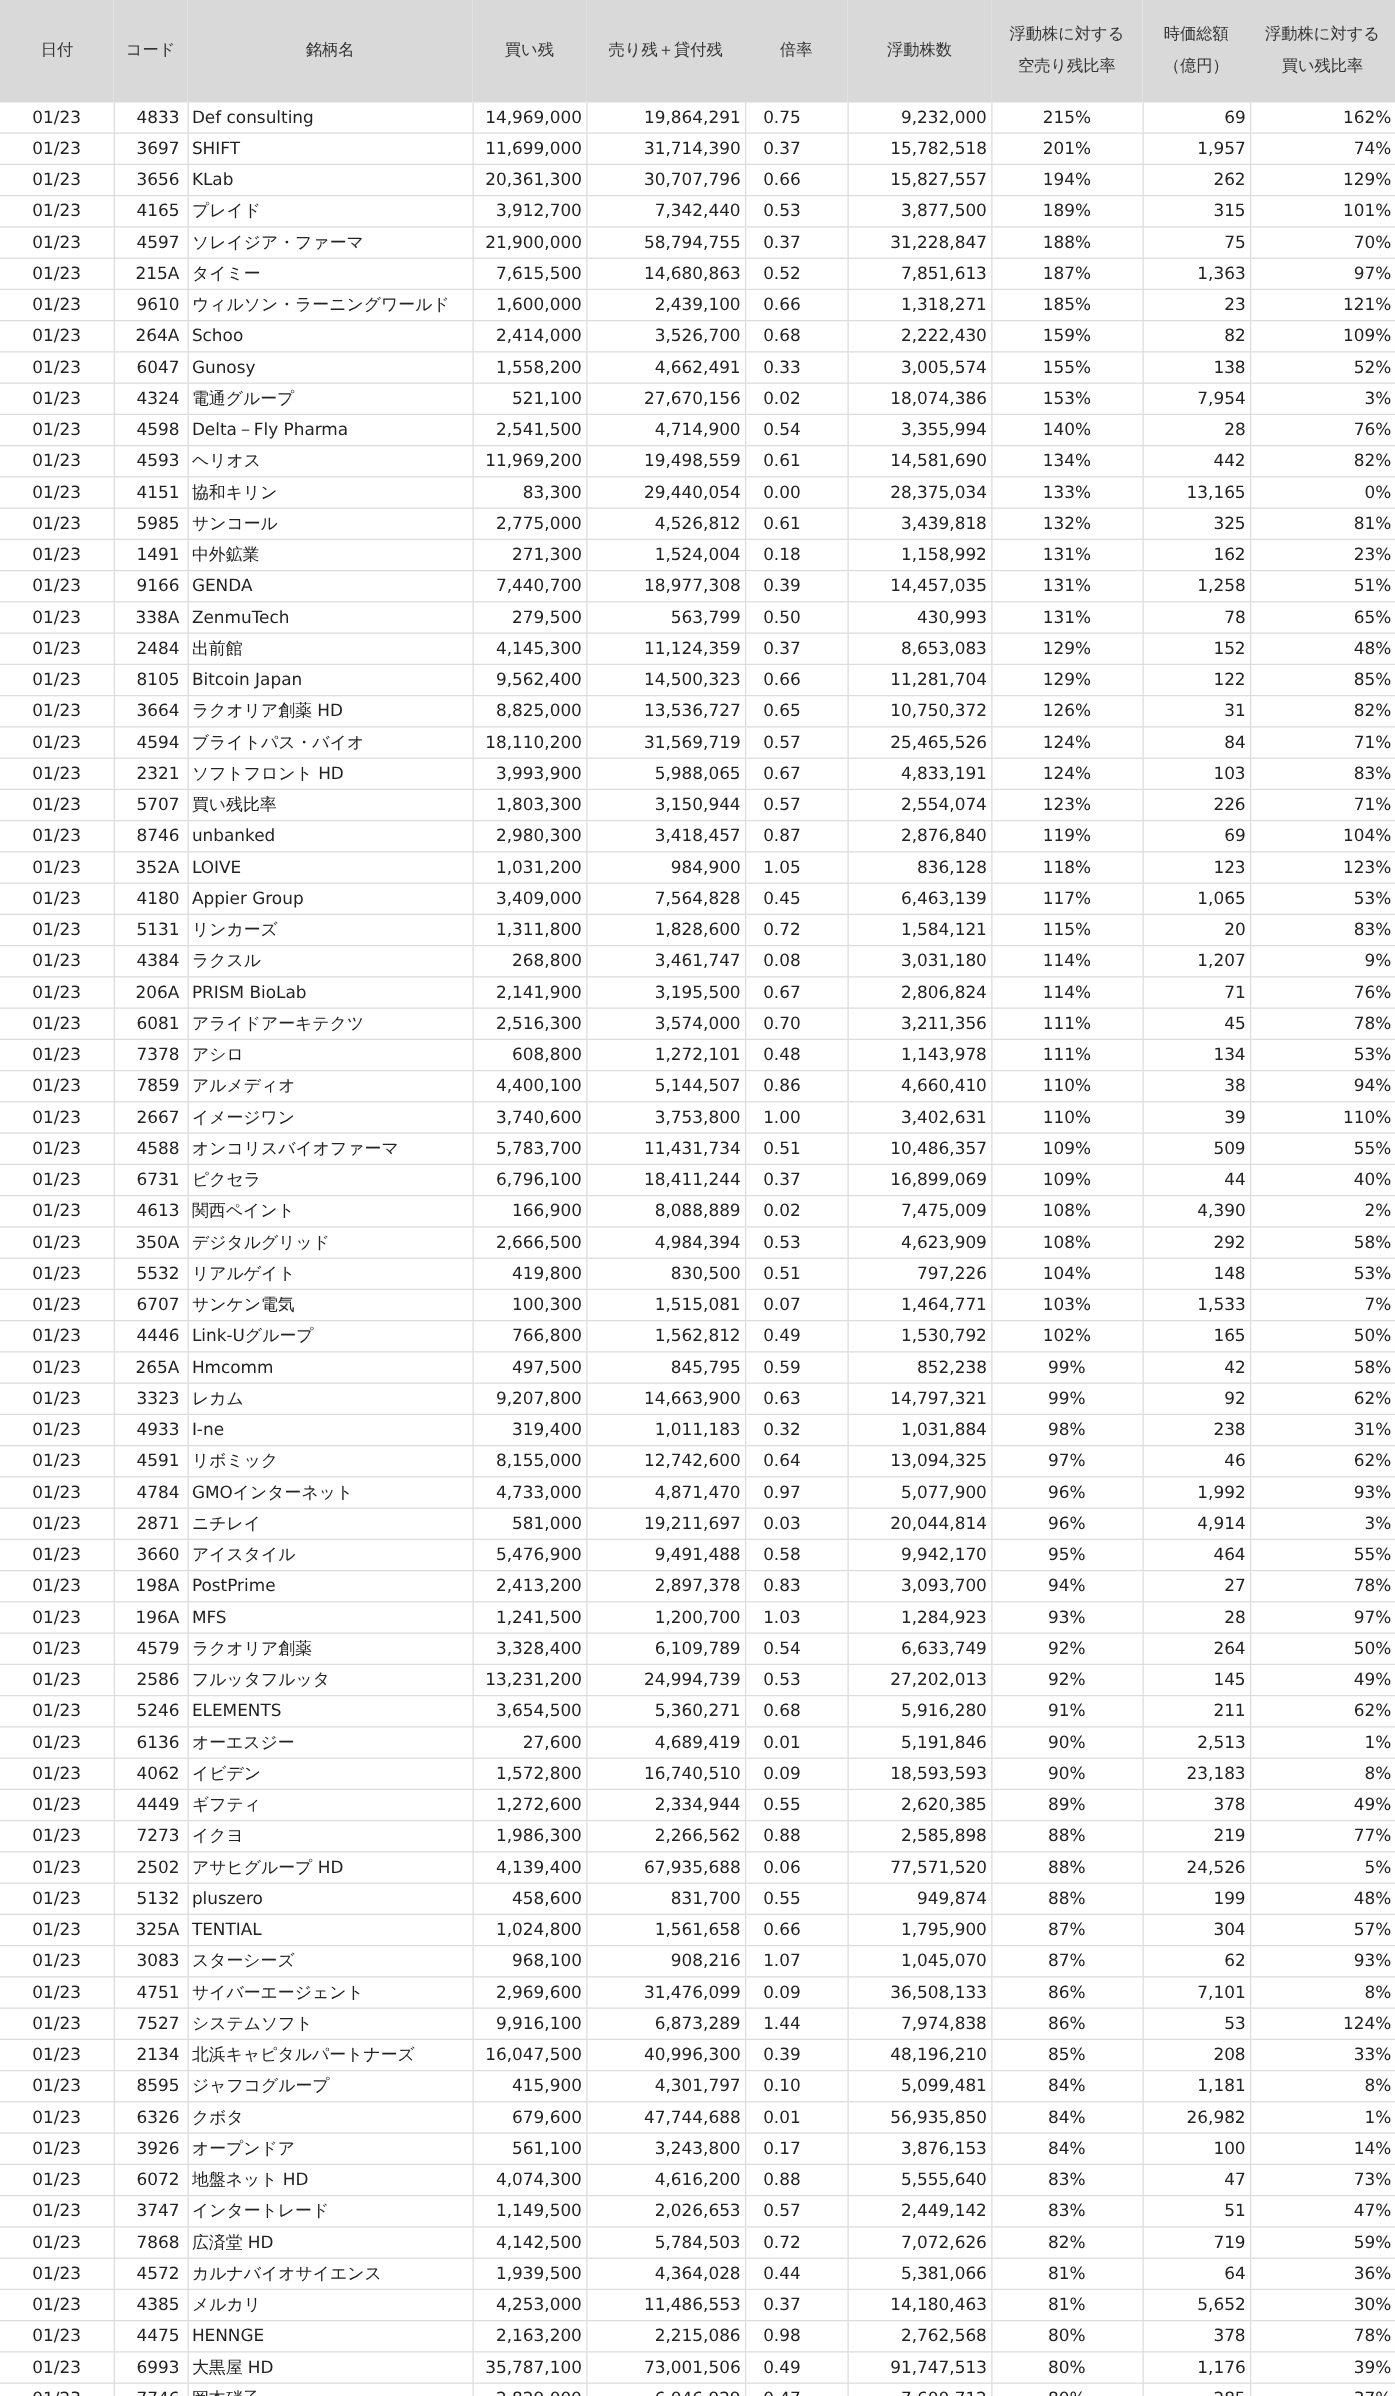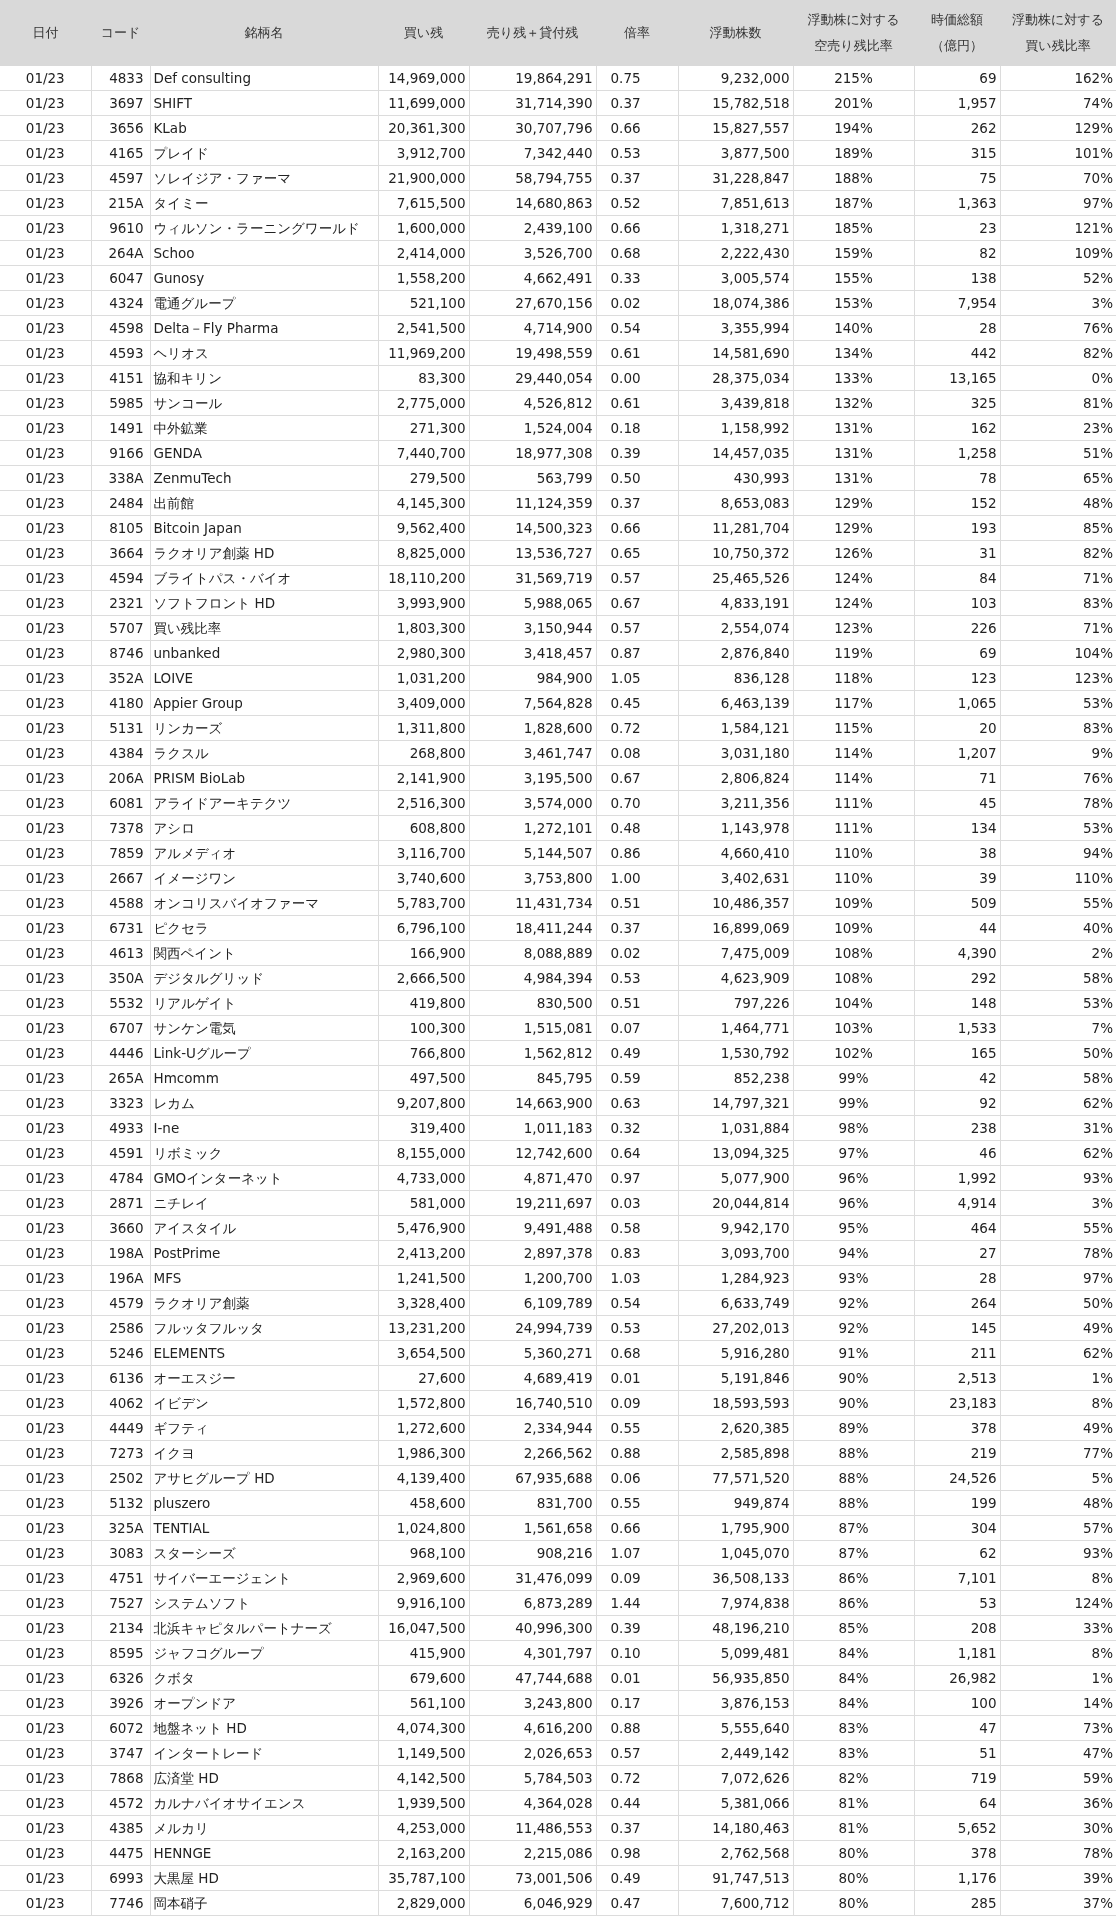--- a/index.html
+++ b/index.html
@@ -10,21 +10,21 @@
   col.c-name { width: 228px; }
   col.c-buy { width: 91px; }
   col.c-sell { width: 127px; }
   col.c-ratio { width: 82px; }
   col.c-float { width: 115px; }
   col.c-shortpct { width: 121px; }
   col.c-mcap { width: 86px; }
   col.c-buypct { width: 116px; }
   thead th {
     background: #d9d9d9;
-    height: 66px;
+    height: 82px;
     font-weight: normal;
     font-size: 13px;
     color: #333333;
     text-align: center;
     line-height: 26px;
     padding: 0;
     border: none;
   }
   tbody td {
     height: 24px;
@@ -303,21 +303,21 @@
       </tr>
       <tr>
         <td class="date">01/23</td>
         <td class="code">8105</td>
         <td class="name">Bitcoin Japan</td>
         <td class="num">9,562,400</td>
         <td class="num">14,500,323</td>
         <td class="ratio">0.66</td>
         <td class="num">11,281,704</td>
         <td class="center">129%</td>
-        <td class="num">193</td>
+        <td class="num">122</td>
         <td class="num">85%</td>
       </tr>
       <tr>
         <td class="date">01/23</td>
         <td class="code">3664</td>
         <td class="name">ラクオリア創薬 HD</td>
         <td class="num">8,825,000</td>
         <td class="num">13,536,727</td>
         <td class="ratio">0.65</td>
         <td class="num">10,750,372</td>
@@ -454,21 +454,21 @@
         <td class="ratio">0.48</td>
         <td class="num">1,143,978</td>
         <td class="center">111%</td>
         <td class="num">134</td>
         <td class="num">53%</td>
       </tr>
       <tr>
         <td class="date">01/23</td>
         <td class="code">7859</td>
         <td class="name">アルメディオ</td>
-        <td class="num">3,116,700</td>
+        <td class="num">4,400,100</td>
         <td class="num">5,144,507</td>
         <td class="ratio">0.86</td>
         <td class="num">4,660,410</td>
         <td class="center">110%</td>
         <td class="num">38</td>
         <td class="num">94%</td>
       </tr>
       <tr>
         <td class="date">01/23</td>
         <td class="code">2667</td>

